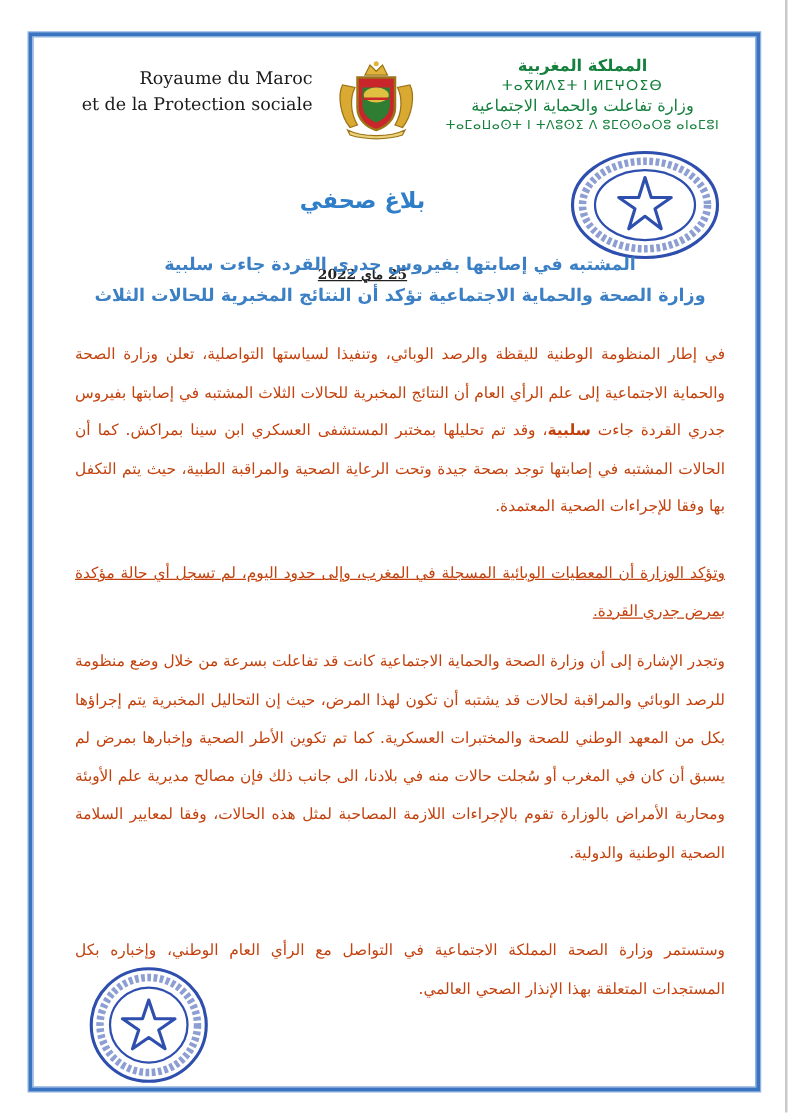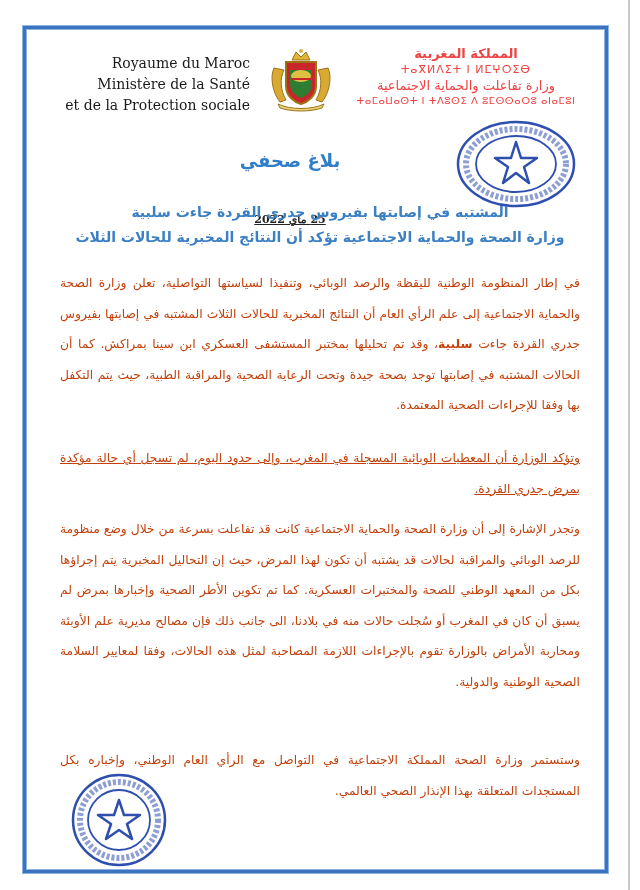--- a/index.html
+++ b/index.html
@@ -5,23 +5,23 @@
   html, body { margin:0; padding:0; }
   body { width:640px; height:890px; background:#ffffff; position:relative; overflow:hidden;
          font-family:"DejaVu Serif", serif; }
   .side-line { position:absolute; left:628px; top:0; width:2px; height:890px; background:#c9c9c9; }
   .frame { position:absolute; left:23px; top:26px; width:579px; height:841px;
            border:3px solid #3a73c0; box-shadow: inset 0 0 0 1px #8fb3e3, 0 0 0 1px #8fb3e3; }
   .fr-head { position:absolute; left:60px; top:53px; width:190px; text-align:right;
              font-family:"DejaVu Serif", serif; font-size:14px; line-height:21px; color:#1a1a1a; }
   .fr-head div { white-space:nowrap; }
   .ar-head { position:absolute; left:355px; top:46px; width:222px; text-align:center; direction:rtl;
-             font-family:"DejaVu Sans", sans-serif; color:#ef4444; }
+             font-family:"DejaVu Sans", sans-serif; color:#15803d; }
   .ar-head .l1 { font-size:13px; font-weight:bold; line-height:16px; }
-  .ar-head .l2 { font-size:11px; letter-spacing:1px; line-height:15px; direction:ltr; }
+  .ar-head .l2 { font-size:11px; letter-spacing:1px; line-height:15px; direction:ltr;font-family:Liberation Serif, serif; }
   .ar-head .l3 { font-size:13px; line-height:17px; }
   .ar-head .l4 { font-size:10px; letter-spacing:0.5px; line-height:14px; direction:ltr; }
   .emblem { position:absolute; left:268px; top:48px; width:66px; height:64px; }
   .title-block { position:absolute; left:230px; top:138px; width:120px; text-align:center; }
   .press-title { font-family:"DejaVu Sans", sans-serif; font-weight:bold; font-size:18px; color:#2f7ec9; line-height:22px; direction:rtl;margin-top:12px; }
   .press-date { font-family:"DejaVu Serif", serif; font-weight:bold; font-size:11px; color:#222; text-decoration:underline; direction:rtl; line-height:16px;margin-top:40px; }
   .stamp { position:absolute; }
   .stamp-top { left:455px; top:120px; width:122px; height:88px; }
   .stamp-bottom { left:70px; top:772px; width:98px; height:96px; }
   .headline { position:absolute; left:70px; top:200px; width:500px; text-align:center; direction:rtl;
@@ -36,21 +36,20 @@
 </style>
 </head>
 <body>
 
 <div class="side-line"></div>
 
 <div class="frame"></div>
 
 <div class="fr-head">
   <div>Royaume du Maroc</div>
-  <div>Ministère de la Santé</div>
   <div>et de la Protection sociale</div>
 </div>
 
 <div class="emblem">
   <svg width="66" height="64" viewBox="0 0 66 64">
 
     <path d="M6 20 C2 28 4 44 12 54 L18 52 C12 42 12 30 16 22 Z" fill="#d9a932" stroke="#9c7417" stroke-width="1"></path>
     <path d="M60 20 C64 28 62 44 54 54 L48 52 C54 42 54 30 50 22 Z" fill="#d9a932" stroke="#9c7417" stroke-width="1"></path>
 
     <path d="M24 12 L28 4 L33 9 L38 4 L42 12 Z" fill="#e0b43a" stroke="#9c7417" stroke-width="1"></path>

